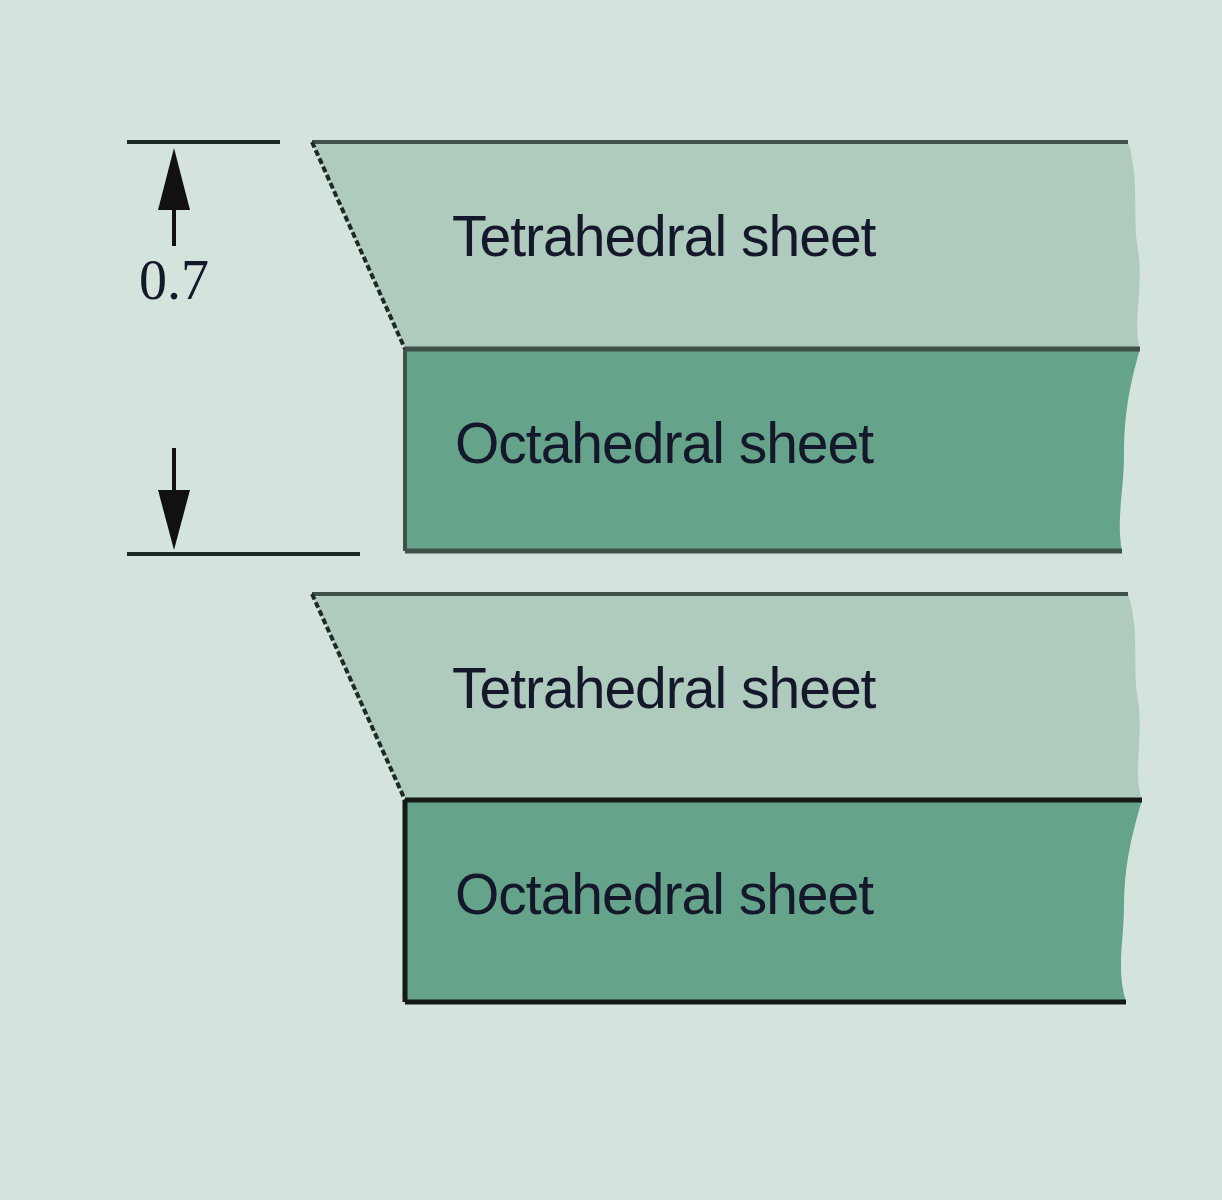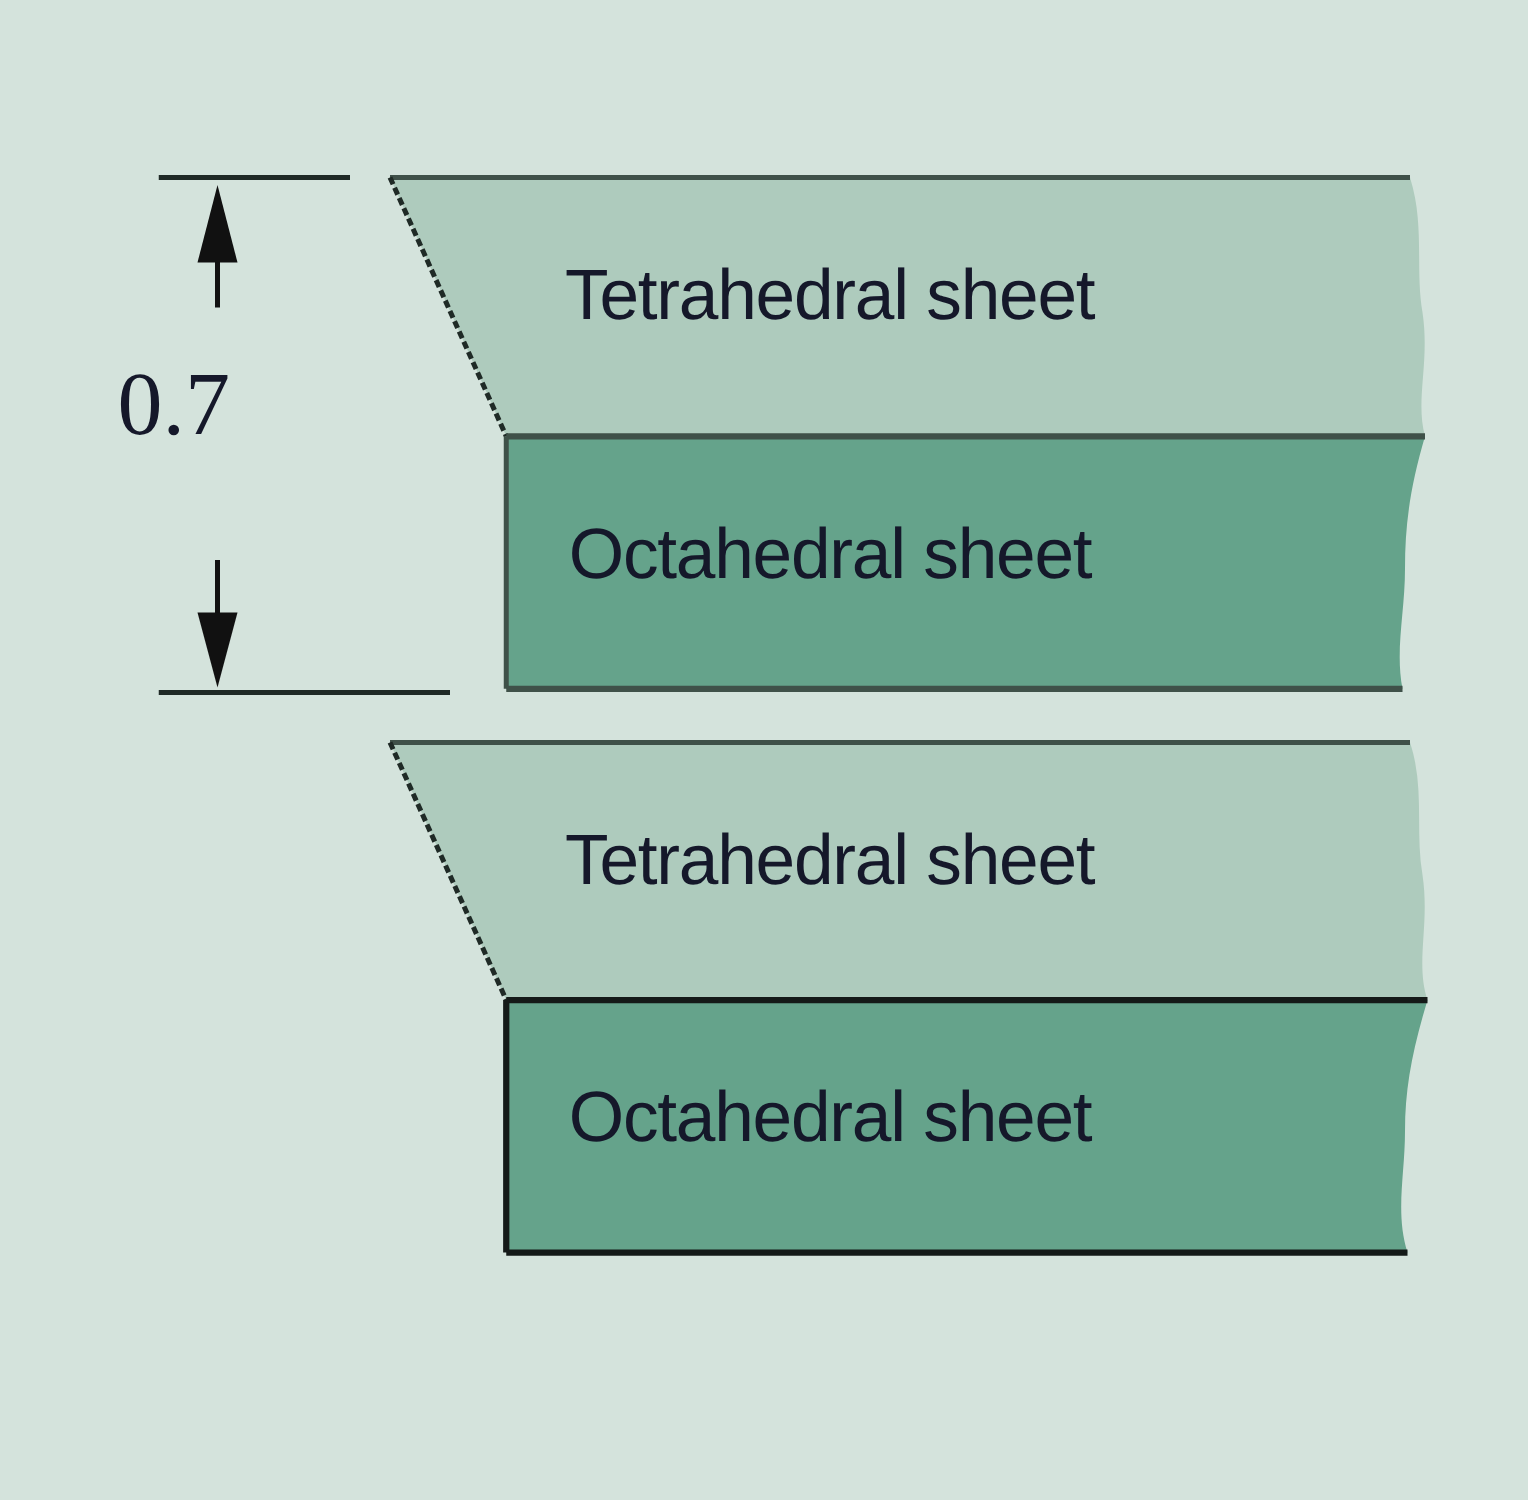--- a/index.html
+++ b/index.html
@@ -26,24 +26,23 @@
       color: #15182a;
       white-space: nowrap;
       line-height: 1;
     }
     .sheet-label {
       font-size: 57px;
       letter-spacing: -1px;
     }
     .dim-label {
       font-family: "Liberation Serif", serif;
-      font-size: 72px;
-      text-align: left;
+      font-size: 56px;
+      text-align: center;
       width: 160px;
-      margin-top: 35px;
     }
   </style>
 </head>
 <body>
 
 <div class="canvas">
 
   <svg class="diagram" width="1222" height="1200" viewBox="0 0 1222 1200">
 
     <path d="M312,142 L1128,142

